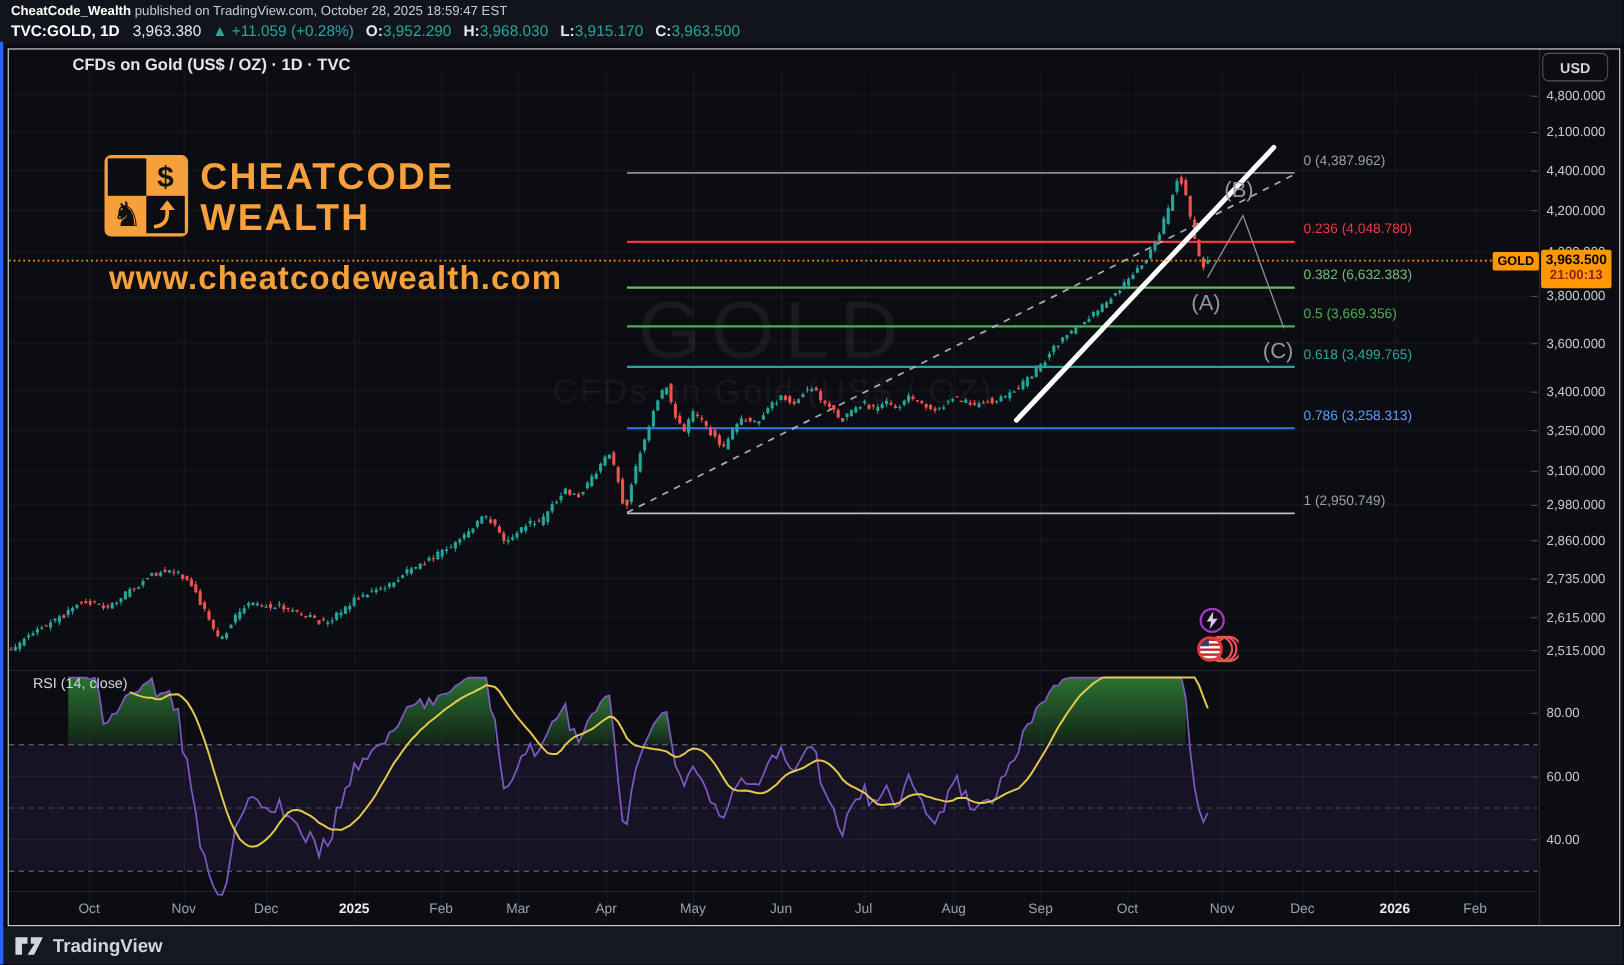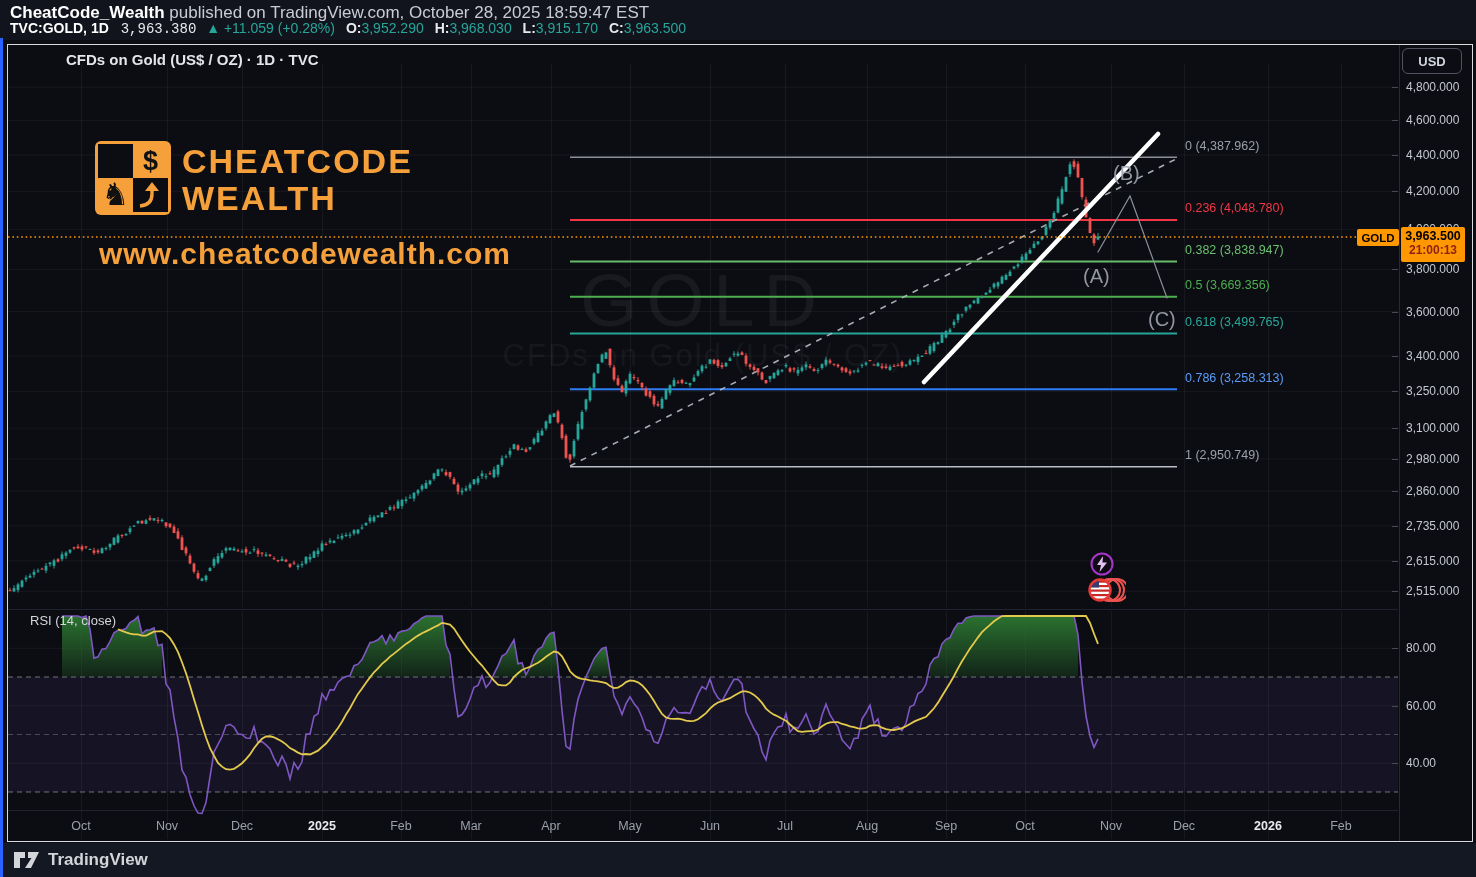--- a/index.html
+++ b/index.html
@@ -1,18 +1,18 @@
 <!DOCTYPE html>
 <html><head>
 <meta charset="utf-8">
 <style>
   html,body{margin:0;padding:0;background:#05060a;}
   #page{position:relative;width:1476px;height:877px;background:#0b0d12;font-family:"Liberation Sans",sans-serif;overflow:hidden;}
   .hdr{position:absolute;left:0;top:0;width:100%;height:40px;background:#11141d;z-index:6;}
-  .hdr-l1{position:absolute;left:10px;top:3px;font-size:17px;color:#c9ccd4;white-space:nowrap;}
+  .hdr-l1{position:absolute;left:10px;top:3px;font-size:12px;color:#c9ccd4;white-space:nowrap;}
   .hdr-l1 .b{color:#ffffff;font-weight:700;}
   .hdr-l2{position:absolute;left:10px;top:20px;font-size:14px;color:#e7e9ee;white-space:nowrap;}
   .hdr-l2 .sym{font-weight:700;color:#ffffff;}
   .hdr-l2 .chg{color:#26a69a;}
   .hdr-l2 .lbl{font-weight:700;color:#e7e9ee;margin-left:7px;}
   .hdr-l2 .val{color:#26a69a;}
   .blue-strip{position:absolute;left:0;top:38px;width:3px;height:839px;background:#2962ff;z-index:7;}
   .frame{position:absolute;left:7px;top:44px;width:1466px;height:798px;border:1.5px solid #d9dbe0;box-sizing:border-box;z-index:5;pointer-events:none;}
   .chart-title{position:absolute;left:30px;top:51px;font-size:15px;font-weight:700;color:#e3e5e9;z-index:4;white-space:nowrap;margin-left:36px;}
   .usd-btn{position:absolute;left:1402px;top:48px;width:58px;height:24px;border:1.5px solid #50545e;border-radius:6px;color:#d1d4dc;font-size:13px;font-weight:700;display:flex;align-items:center;justify-content:center;z-index:6;background:#0b0d12;}
@@ -48,21 +48,21 @@
 </style>
 </head>
 <body>
 
 <div id="page">
 
   <div class="hdr">
     <div class="hdr-l1"><span class="b">CheatCode_Wealth</span><span> published on TradingView.com, October 28, 2025 18:59:47 EST</span></div>
     <div class="hdr-l2">
       <span class="sym">TVC:GOLD, 1D</span>
-      <span style="margin-left:8px;font-family:Liberation Mono, monospace;">3,963.380</span>
+      <span style="margin-left:8px;">3,963.380</span>
       <span class="chg" style="margin-left:6px;">▲ +11.059 (+0.28%)</span>
       <span class="lbl">O:</span><span class="val">3,952.290</span>
       <span class="lbl">H:</span><span class="val">3,968.030</span>
       <span class="lbl">L:</span><span class="val">3,915.170</span>
       <span class="lbl">C:</span><span class="val">3,963.500</span>
     </div>
   </div>
 
   <div class="blue-strip"></div>
   <div class="frame"></div>
@@ -773,21 +773,21 @@
 
   <div class="gold-mini">GOLD</div>
   <div class="gold-tag">
     <div class="p">3,963.500</div>
     <div class="cd">21:00:13</div>
   </div>
 
   <div id="labels">
       <div class="tick-lab" style="top: 87.1305px;">4,800.000</div>
       <div class="tick-dash" style="top: 87px;"></div>
-      <div class="tick-lab" style="top: 120.327px;">4,600.000</div>
+      <div class="tick-lab" style="top: 120.327px;">2,100.000</div>
       <div class="tick-dash" style="top: 120px;"></div>
       <div class="tick-lab" style="top: 154.999px;">4,400.000</div>
       <div class="tick-dash" style="top: 155px;"></div>
       <div class="tick-lab" style="top: 191.285px;">4,200.000</div>
       <div class="tick-dash" style="top: 191px;"></div>
       <div class="tick-lab" style="top: 229.341px;">4,000.000</div>
       <div class="tick-dash" style="top: 229px;"></div>
       <div class="tick-lab" style="top: 269.35px;">3,800.000</div>
       <div class="tick-dash" style="top: 269px;"></div>
       <div class="tick-lab" style="top: 311.522px;">3,600.000</div>
@@ -809,21 +809,21 @@
       <div class="tick-lab" style="top: 591.278px;">2,515.000</div>
       <div class="tick-dash" style="top: 591px;"></div>
       <div class="tick-lab" style="top: 648.25px;">80.00</div>
       <div class="tick-dash" style="top: 648px;"></div>
       <div class="tick-lab" style="top: 705.75px;">60.00</div>
       <div class="tick-dash" style="top: 706px;"></div>
       <div class="tick-lab" style="top: 763.25px;">40.00</div>
       <div class="tick-dash" style="top: 763px;"></div>
       <div class="fib-lab" style="left: 1185px; top: 145.636px; color: rgb(154, 160, 171);">0 (4,387.962)</div>
       <div class="fib-lab" style="left: 1185px; top: 208.387px; color: rgb(242, 54, 69);">0.236 (4,048.780)</div>
-      <div class="fib-lab" style="left: 1185px; top: 249.896px; color: rgb(107, 191, 111);">0.382 (3,838.947)</div>
+      <div class="fib-lab" style="left: 1185px; top: 249.896px; color: rgb(107, 191, 111);">0.382 (6,632.383)</div>
       <div class="fib-lab" style="left: 1185px; top: 285.138px; color: rgb(76, 175, 80);">0.5 (3,669.356)</div>
       <div class="fib-lab" style="left: 1185px; top: 322.048px; color: rgb(42, 167, 155);">0.618 (3,499.765)</div>
       <div class="fib-lab" style="left: 1185px; top: 377.807px; color: rgb(91, 156, 246); text-align: center;">0.786 (3,258.313)</div>
       <div class="fib-lab" style="left: 1185px; top: 455.145px; color: rgb(154, 160, 171);">1 (2,950.749)</div>
       <div class="wave-lab" style="left: 1113px; top: 162px;">(B)</div>
       <div class="wave-lab" style="left: 1083px; top: 265px;">(A)</div>
       <div class="wave-lab" style="left: 1148px; top: 308px;">(C)</div>
       <div class="month-lab" style="left: 81px;">Oct</div>
       <div class="month-lab" style="left: 167px;">Nov</div>
       <div class="month-lab" style="left: 242px;">Dec</div>

